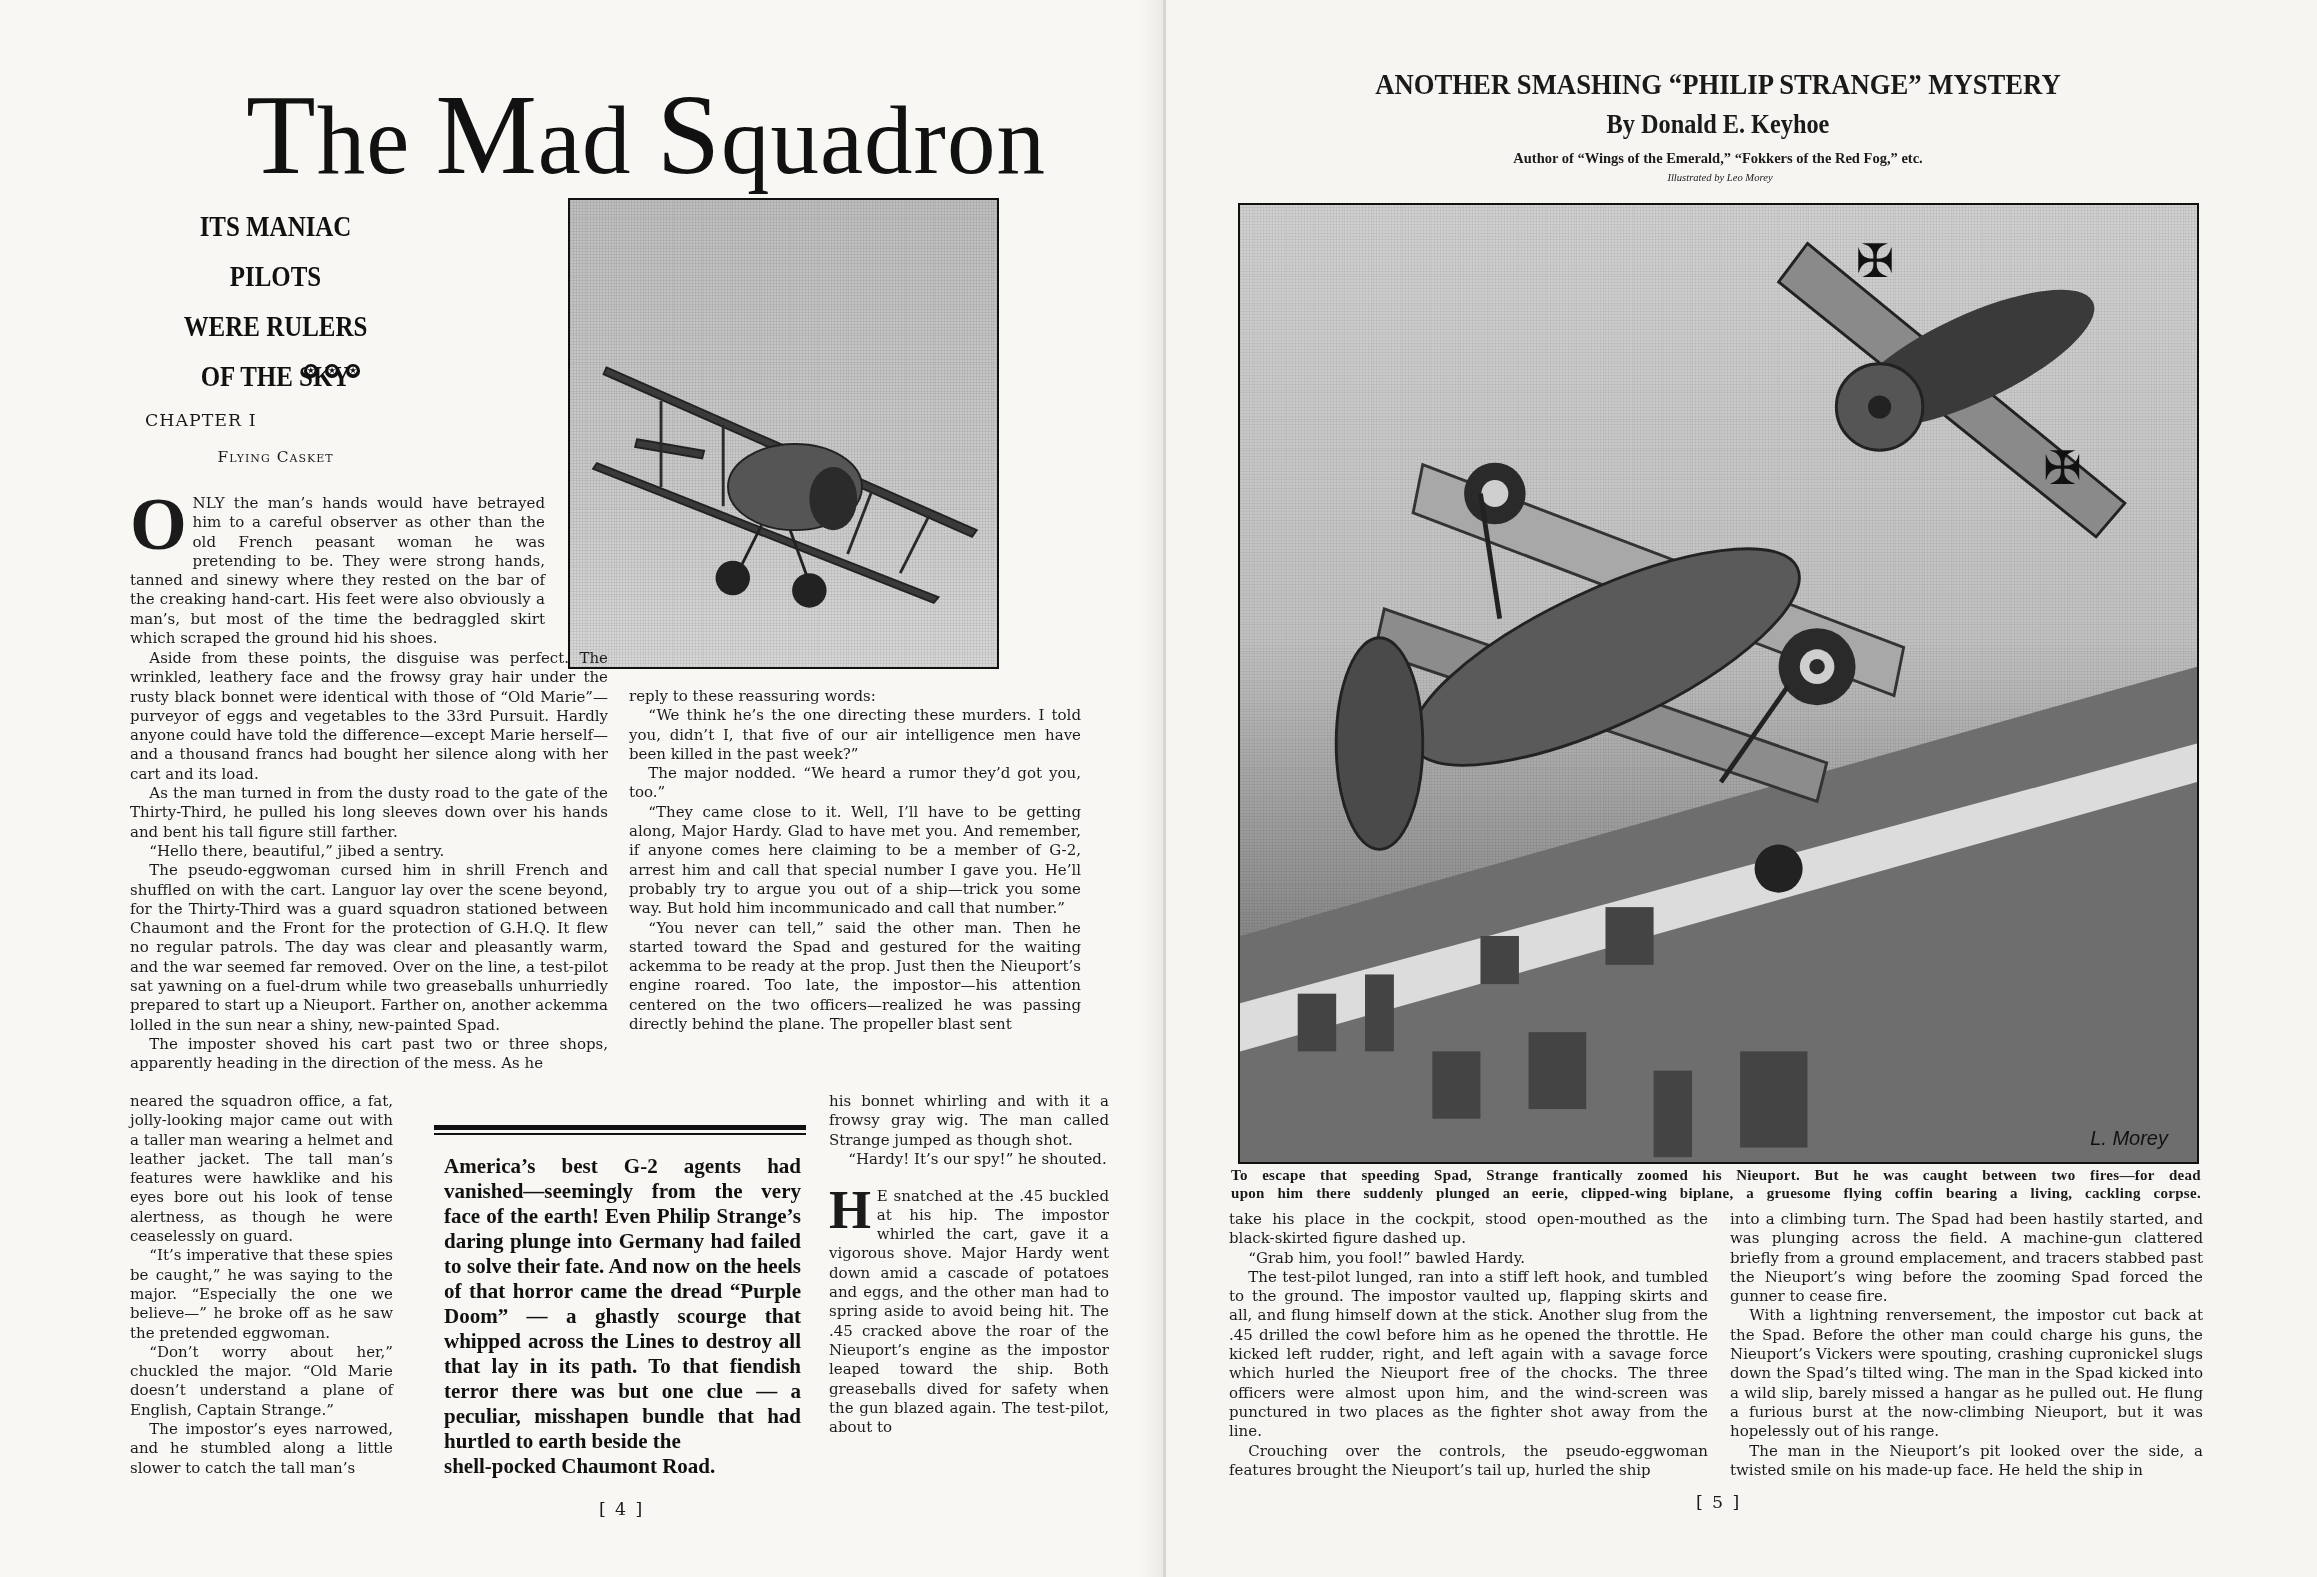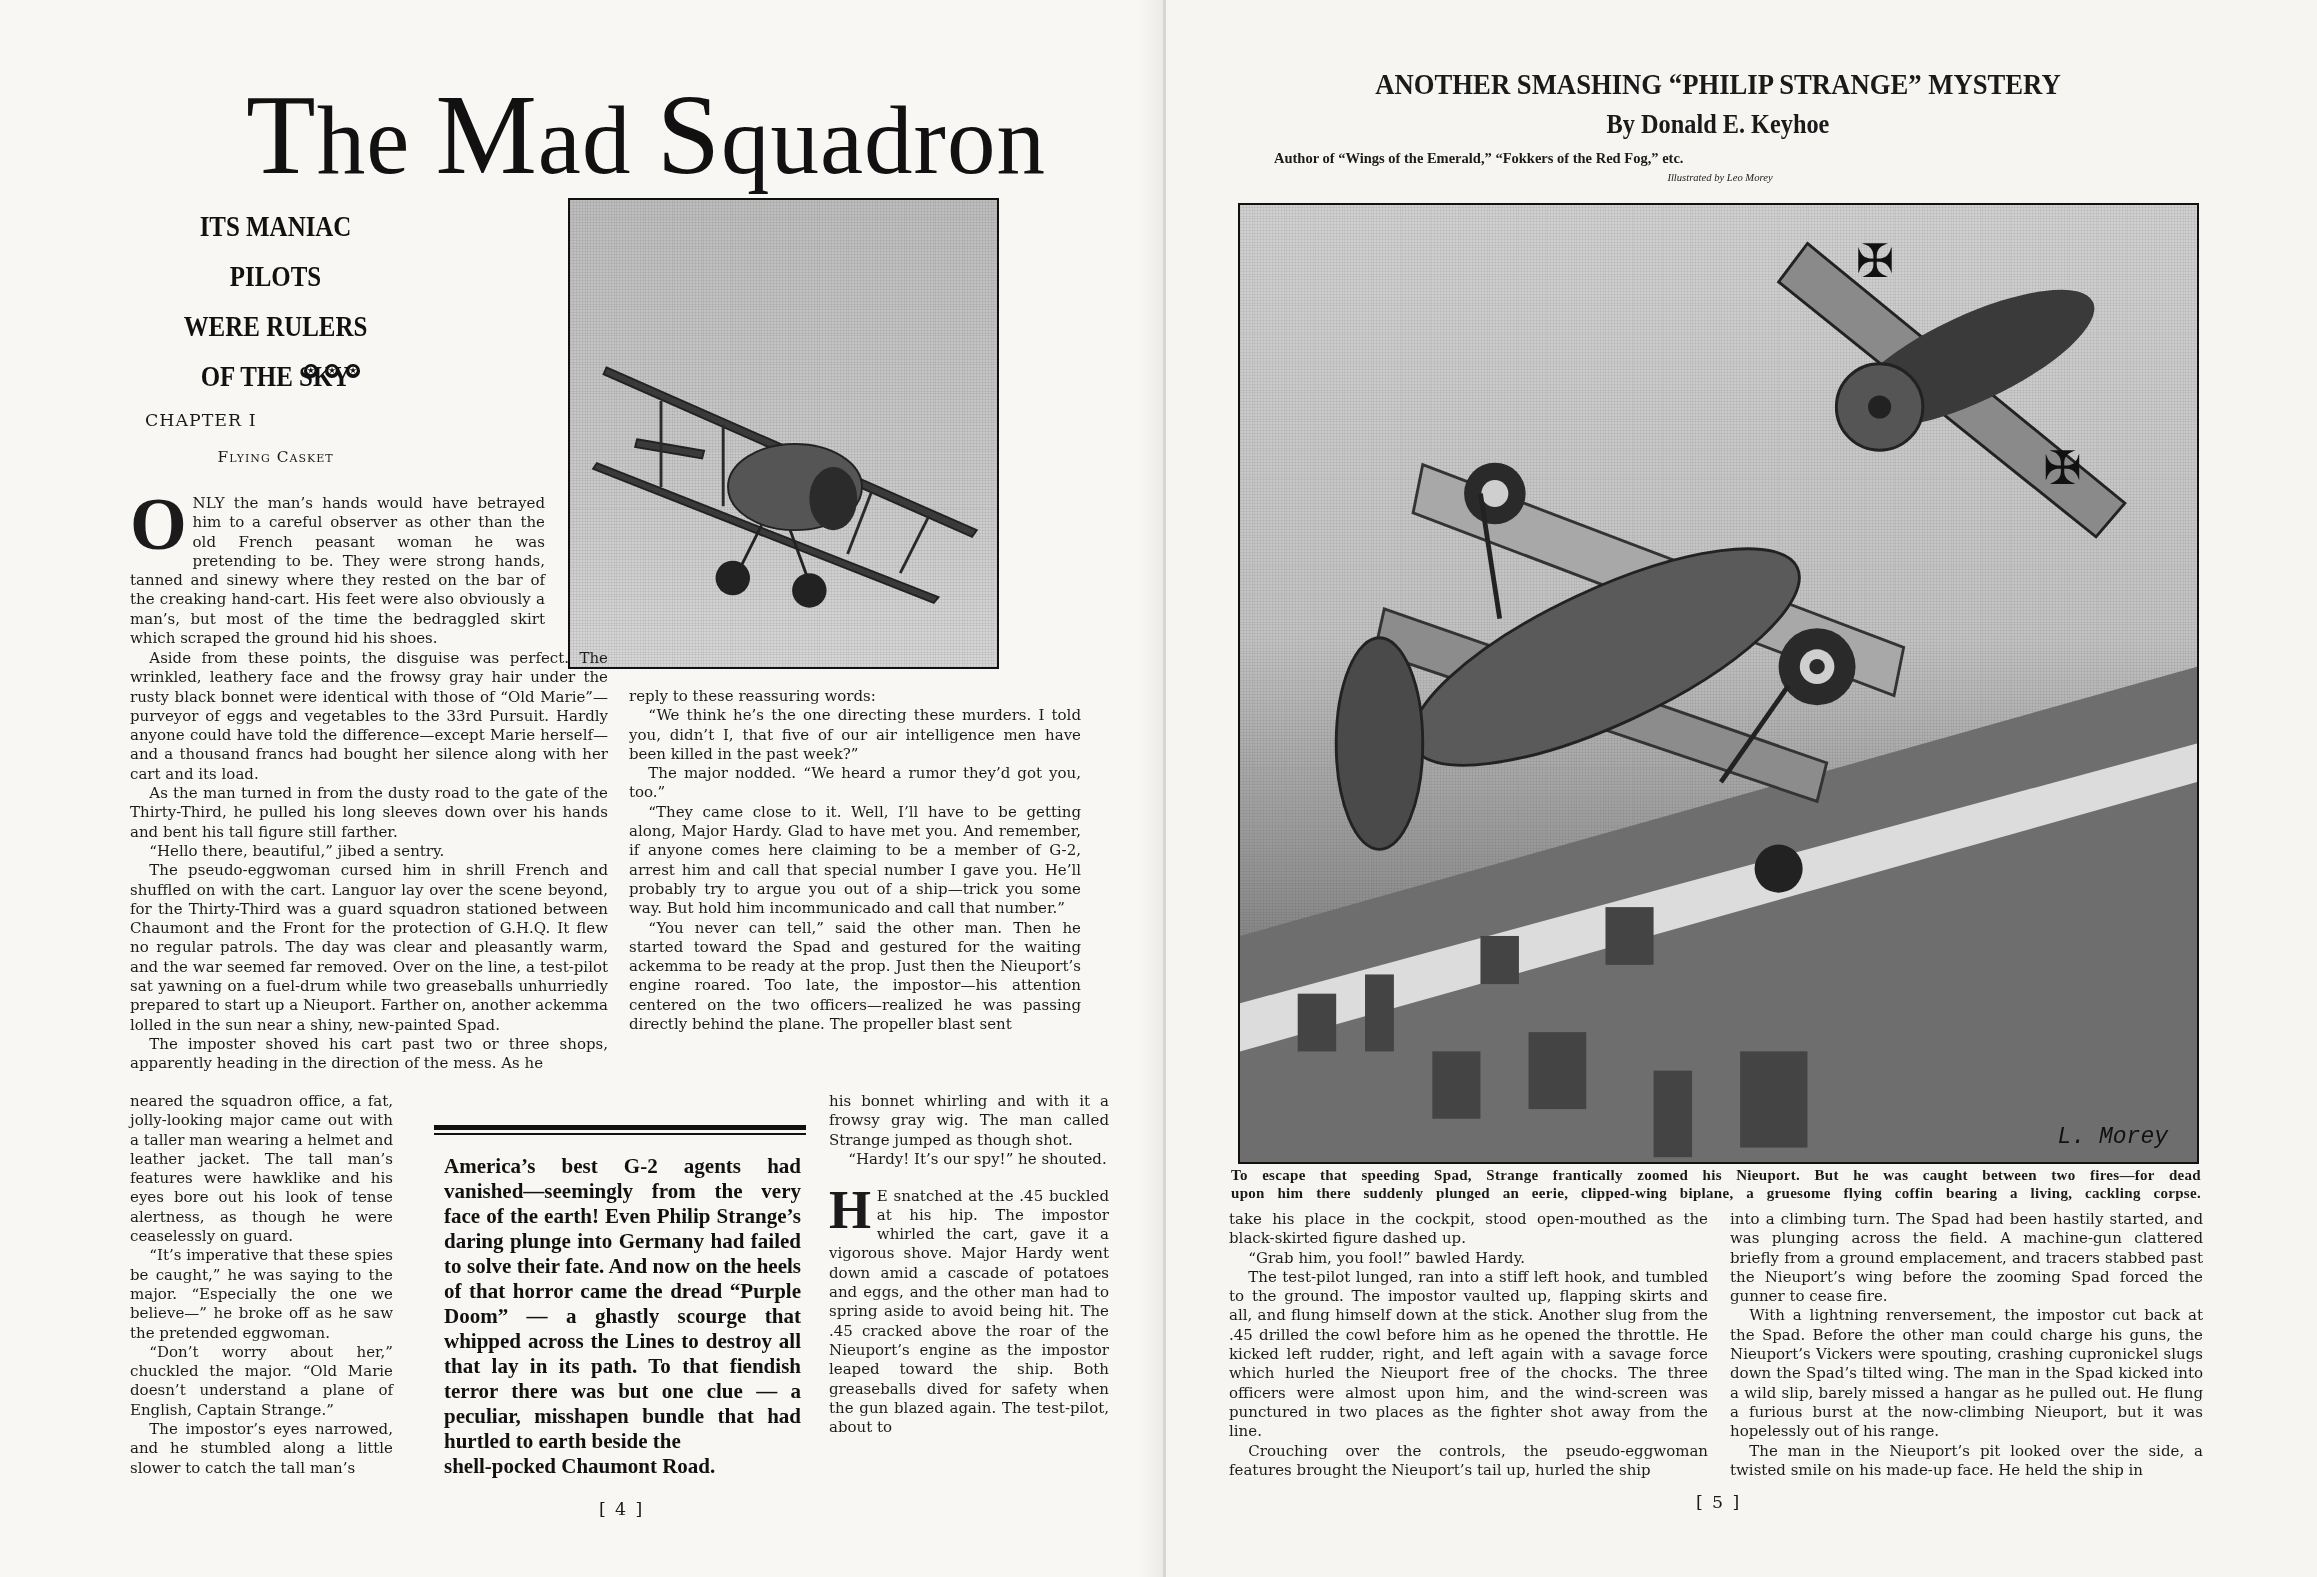--- a/index.html
+++ b/index.html
@@ -65,36 +65,36 @@
 
   .folio { position:absolute; font-size:17.4px; letter-spacing:1.9px; }
 
   
   .kicker { position:absolute; left:1274px; top:68px; width:888px; text-align:center;
     font-family:"Liberation Serif", serif; font-weight:bold; font-size:29px;
     transform:scaleX(0.92); transform-origin:center; white-space:nowrap; }
   .byline { position:absolute; left:1274px; top:109px; width:888px; text-align:center;
     font-family:"Liberation Serif", serif; font-weight:bold; font-size:27px;
     transform:scaleX(0.9); transform-origin:center; }
-  .author-note { position:absolute; left:1274px; top:150px; width:888px; 
+  .author-note { position:absolute; left:1274px; top:150px; width:888px; text-align:center;
     font-family:"Liberation Serif", serif; font-weight:bold; font-size:14.5px; }
   .illustrator { position:absolute; left:1276px; top:172px; width:888px; text-align:center;
     font-family:"Liberation Serif", serif; font-style:italic; font-size:10.6px; }
 
   .illustration {
     position:absolute; left:1238px; top:203px; width:961px; height:961px;
     border:2.9px solid #111; box-sizing:border-box; overflow:hidden;
     background:
       repeating-linear-gradient(0deg, rgba(0,0,0,0.05) 0 1px, transparent 1px 2.9px),
       repeating-linear-gradient(90deg, rgba(0,0,0,0.05) 0 1px, transparent 1px 2.9px),
       linear-gradient(180deg,#d0d0d0 0%,#c2c2c2 45%,#8a8a8a 75%,#5c5c5c 100%);
   }
   .illustration svg { position:absolute; left:0; top:0; width:100%; height:100%; }
-  .signature { position:absolute; right:29px; bottom:11.6px; font-family:Liberation Mono, monospace;
-    font-style:italic; font-size:23px; color:#111; }
+  .signature { position:absolute; right:29px; bottom:11.6px; font-family:Liberation Sans, sans-serif;
+    font-style:italic; font-size:20px; color:#111; }
 
   .caption { position:absolute; left:1231px; top:1166px; width:970px;
     font-family:"Liberation Serif", serif; font-weight:bold; font-size:15px; line-height:18.3px;
     text-align:justify; text-align-last:justify; letter-spacing:0.3px; }
   .caption span { display:block; }
 </style>
 </head>
 <body>
 
 <div class="page page-left"></div>

